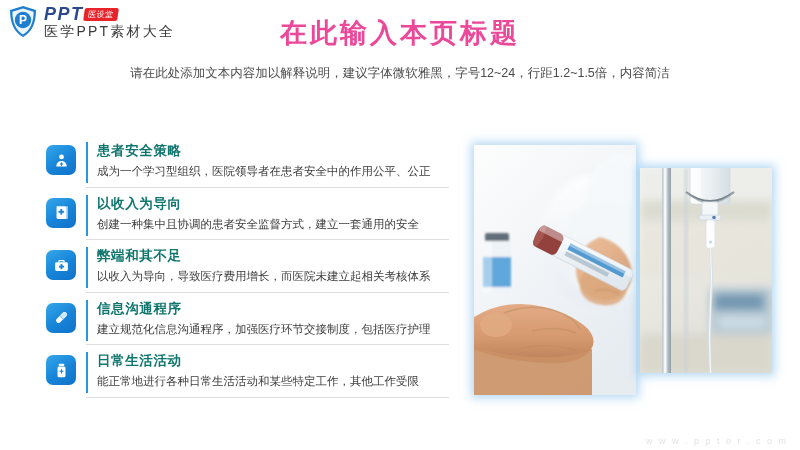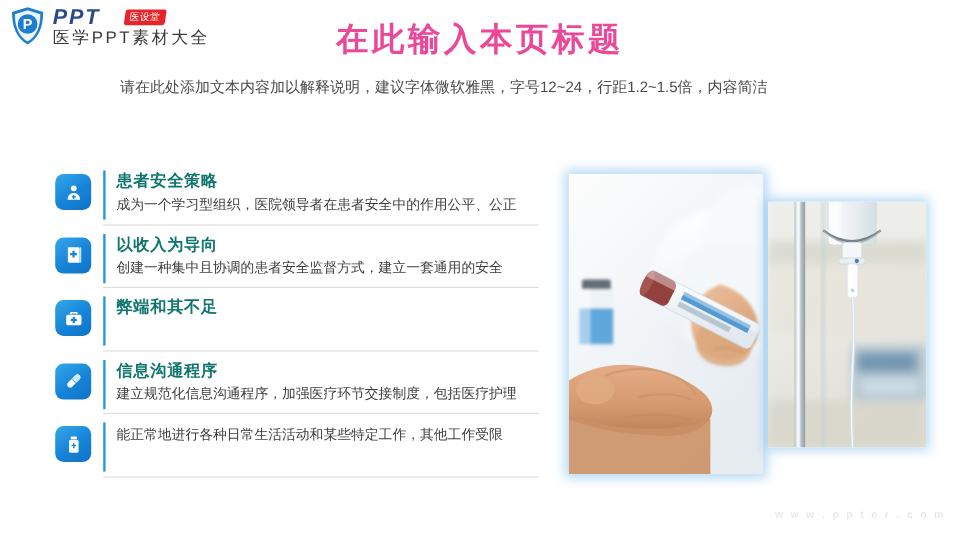--- a/index.html
+++ b/index.html
@@ -16,21 +16,21 @@
   }
 
   
   #logo {
     position: absolute; left: 8px; top: 5px;
     display: flex; align-items: center; gap: 6px;
   }
   #logo-shield { position: relative; width: 30px; height: 33px; flex: 0 0 auto; }
   #logo-shield svg { display: block; width: 30px; height: 33px; }
   #logo-textblock { display: flex; flex-direction: column; justify-content: center; gap: 1px; }
-  #logo-row1 { display: flex; align-items: center; gap: 20px; }
+  #logo-row1 { display: flex; align-items: center; gap: 0; }
   #logo-ppt {
     font-size: 18px; font-weight: bold; font-style: italic;
     color: #2b4a8b; letter-spacing: 1.5px; line-height: 1;
     font-family: "Liberation Sans", sans-serif;
   }
   #logo-badge {
     background: #e8242a; color: #ffffff;
     font-size: 8px; line-height: 1;
     padding: 2.5px 4px 2.5px 4px;
     border-radius: 2px;
@@ -48,21 +48,21 @@
   #title {
     position: absolute; left: 0; top: 17px; width: 800px;
     text-align: center;
     font-size: 27px; font-weight: bold;
     color: #ec4899;
     letter-spacing: 3px;
     line-height: 1.2;
   }
   #subtitle {
     position: absolute; left: 100px; top: 62px; width: 600px;
-    text-align: left;
+    text-align: center;
     font-size: 12.5px;
     color: #4a4a4a;
     line-height: 1.85;
   }
   #subtitle div { white-space: nowrap; }
 
   
   #list {
     position: absolute; left: 46px; top: 142px;
     width: 405px;
@@ -123,21 +123,21 @@
   }
   #photo-iv {
     left: 640px; top: 168px;
     width: 132px; height: 205px;
     box-shadow: 0 0 9px 3px rgba(120,185,235,0.55);
   }
   .photo svg { display: block; width: 100%; height: 100%; }
 
   
   #footer {
-    position: absolute; right: 12px; bottom: 16px;
+    position: absolute; right: 12px; bottom: 4px;
     font-size: 9px; color: #e2e2e2;
     letter-spacing: 2px;
   }
 </style>
 </head>
 <body>
 
 <div id="slide">
 
   <div id="logo">
@@ -202,20 +202,21 @@
       <div class="icon-box">
         <svg width="17" height="17" viewBox="0 0 24 24" fill="#ffffff">
           <path d="M9 4.2 H15 A1.5 1.5 0 0 1 16.5 5.7 V7 H14.6 V6.1 H9.4 V7 H7.5 V5.7 A1.5 1.5 0 0 1 9 4.2 Z"></path>
           <rect x="3" y="7.4" width="18" height="12.4" rx="2"></rect>
           <rect x="10.7" y="10" width="2.6" height="7.2" fill="#1683d8"></rect>
           <rect x="8.4" y="12.3" width="7.2" height="2.6" fill="#1683d8"></rect>
         </svg>
       </div>
       <div class="item-body">
         <div class="item-title">弊端和其不足</div>
+        <div class="item-desc">以收入为导向，导致医疗费用增长，而医院未建立起相关考核体系</div>
       </div>
       <div class="item-rule"></div>
     </div>
 
     <div class="item">
       <div class="icon-box">
         <svg width="17" height="17" viewBox="0 0 24 24">
           <g transform="rotate(-45 12 12)">
             <rect x="2.6" y="8.6" width="18.8" height="6.8" rx="3.4" fill="#ffffff"></rect>
             <path d="M12 8.6 H18 A3.4 3.4 0 0 1 21.4 12 A3.4 3.4 0 0 1 18 15.4 H12 Z" fill="#cfeaff"></path>
@@ -233,20 +234,21 @@
     <div class="item">
       <div class="icon-box">
         <svg width="17" height="17" viewBox="0 0 24 24" fill="#ffffff">
           <rect x="8.4" y="2.4" width="7.2" height="3.2" rx="0.7"></rect>
           <rect x="6.4" y="6.3" width="11.2" height="15.3" rx="1.9"></rect>
           <rect x="11.2" y="10.3" width="1.6" height="6" fill="#1683d8"></rect>
           <rect x="9.3" y="12.2" width="5.4" height="1.6" fill="#1683d8"></rect>
         </svg>
       </div>
       <div class="item-body">
+        <div class="item-title">日常生活活动</div>
         <div class="item-desc">能正常地进行各种日常生活活动和某些特定工作，其他工作受限</div>
       </div>
       <div class="item-rule"></div>
     </div>
 
   </div>
 
   <div class="photo" id="photo-sample">
     <svg viewBox="0 0 162 250" preserveAspectRatio="xMidYMid slice">
       <defs>

